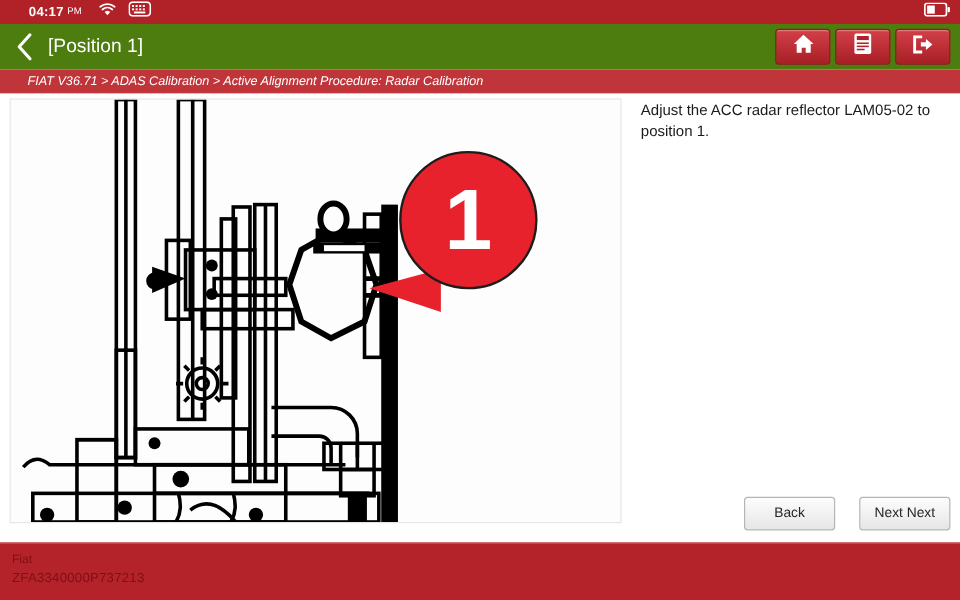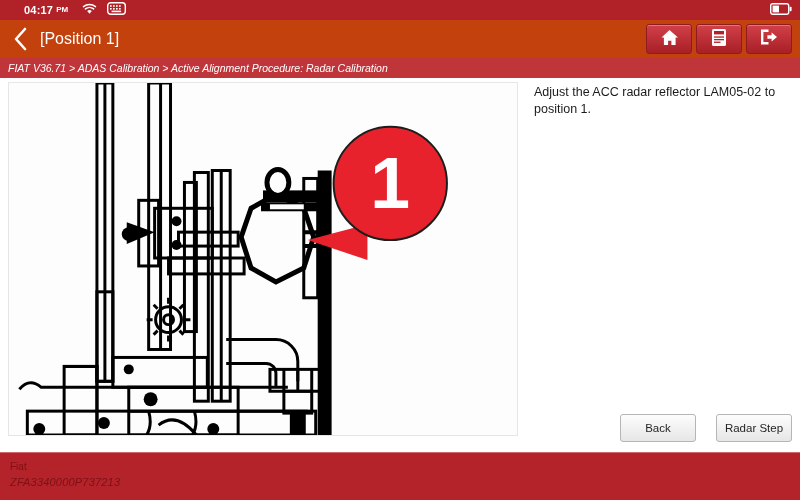--- a/index.html
+++ b/index.html
@@ -21,32 +21,32 @@
     width: 800px; height: 20px;
     background: #b02128;
     display: flex; align-items: center;
     padding: 0 8px;
   }
   .sb-time {
     color: #ffffff; font-size: 11px; font-weight: bold;
     letter-spacing: .2px; line-height: 1; padding-left: 16px;
   }
   .sb-ampm {
-    color: #ffffff; font-size: 8px; font-weight: bold;
+    color: #ffffff; font-size: 8px; font-weight: normal;
     margin-left: 3px; line-height: 1;
   }
   .sb-icons { display: flex; align-items: center; gap: 10px; margin-left: 14px; }
   .sb-right { margin-left: auto; display: flex; align-items: center; gap: 5px; }
   .sb-batt-text { color: #ffffff; font-size: 11px; font-weight: bold; line-height: 1; margin-top: 43px; }
 
   
   .titlebar {
     position: absolute; left: 0; top: 20px;
     width: 800px; height: 38px;
-    background: #c2410c;
+    background: #4d7c0f;
     display: flex; align-items: center;
     padding: 0 8px 0 10px;
   }
   .back-chevron {
     width: 22px; height: 26px;
     display: flex; align-items: center; justify-content: center;
     cursor: pointer;
   }
   .title-text {
     color: #ffffff; font-size: 16px;
@@ -62,21 +62,21 @@
     display: flex; align-items: center; justify-content: center;
     cursor: pointer;
   }
 
   
   .breadcrumb {
     position: absolute; left: 0; top: 58px;
     width: 800px; height: 20px;
     background: #c0353a;
     display: flex; align-items: center;
-    padding-left: 8px;
+    padding-left: 23px;
   }
   .breadcrumb-text {
     color: #ffffff; font-size: 10.5px; font-style: italic;
     line-height: 1; white-space: nowrap;
   }
 
   
   .content {
     position: absolute; left: 0; top: 78px;
     width: 800px; height: 374px;
@@ -117,21 +117,21 @@
 
   
   .vehbar {
     position: absolute; left: 0; top: 452px;
     width: 800px; height: 66px;
     background: #b32329;
     border-top: 1px solid #d2686c;
     padding: 7px 0 0 10px;
   }
   .veh-make { color: #7d1116; font-size: 10px; line-height: 14px; }
-  .veh-vin  { color: #7d1116; font-size: 11px; line-height: 16px; letter-spacing: .2px; font-style: italic; }
+  .veh-vin  { color: #7d1116; font-size: 11px; line-height: 16px; letter-spacing: .2px; }
 </style>
 </head>
 <body>
 
 <div id="app">
 
   <div class="statusbar">
     <span class="sb-time">04:17</span>
     <span class="sb-ampm">PM</span>
     <span class="sb-icons">
@@ -296,21 +296,21 @@
         <text x="383" y="101" text-anchor="middle" dominant-baseline="central" fill="#ffffff" font-family="Liberation Sans, sans-serif" font-size="72" font-weight="bold">1</text>
       </svg>
     </div>
 
     <div class="instructions">
       <p class="instructions-text">Adjust the ACC radar reflector LAM05-02 to position 1.</p>
     </div>
 
     <div class="footer-buttons">
       <button class="btn">Back</button>
-      <button class="btn">Radar Step</button>
+      <button class="btn">Next Next</button>
     </div>
   </div>
 
   <div class="vehbar">
     <div class="veh-make">Fiat</div>
     <div class="veh-vin">ZFA3340000P737213</div>
   </div>
 
 </div>
 

